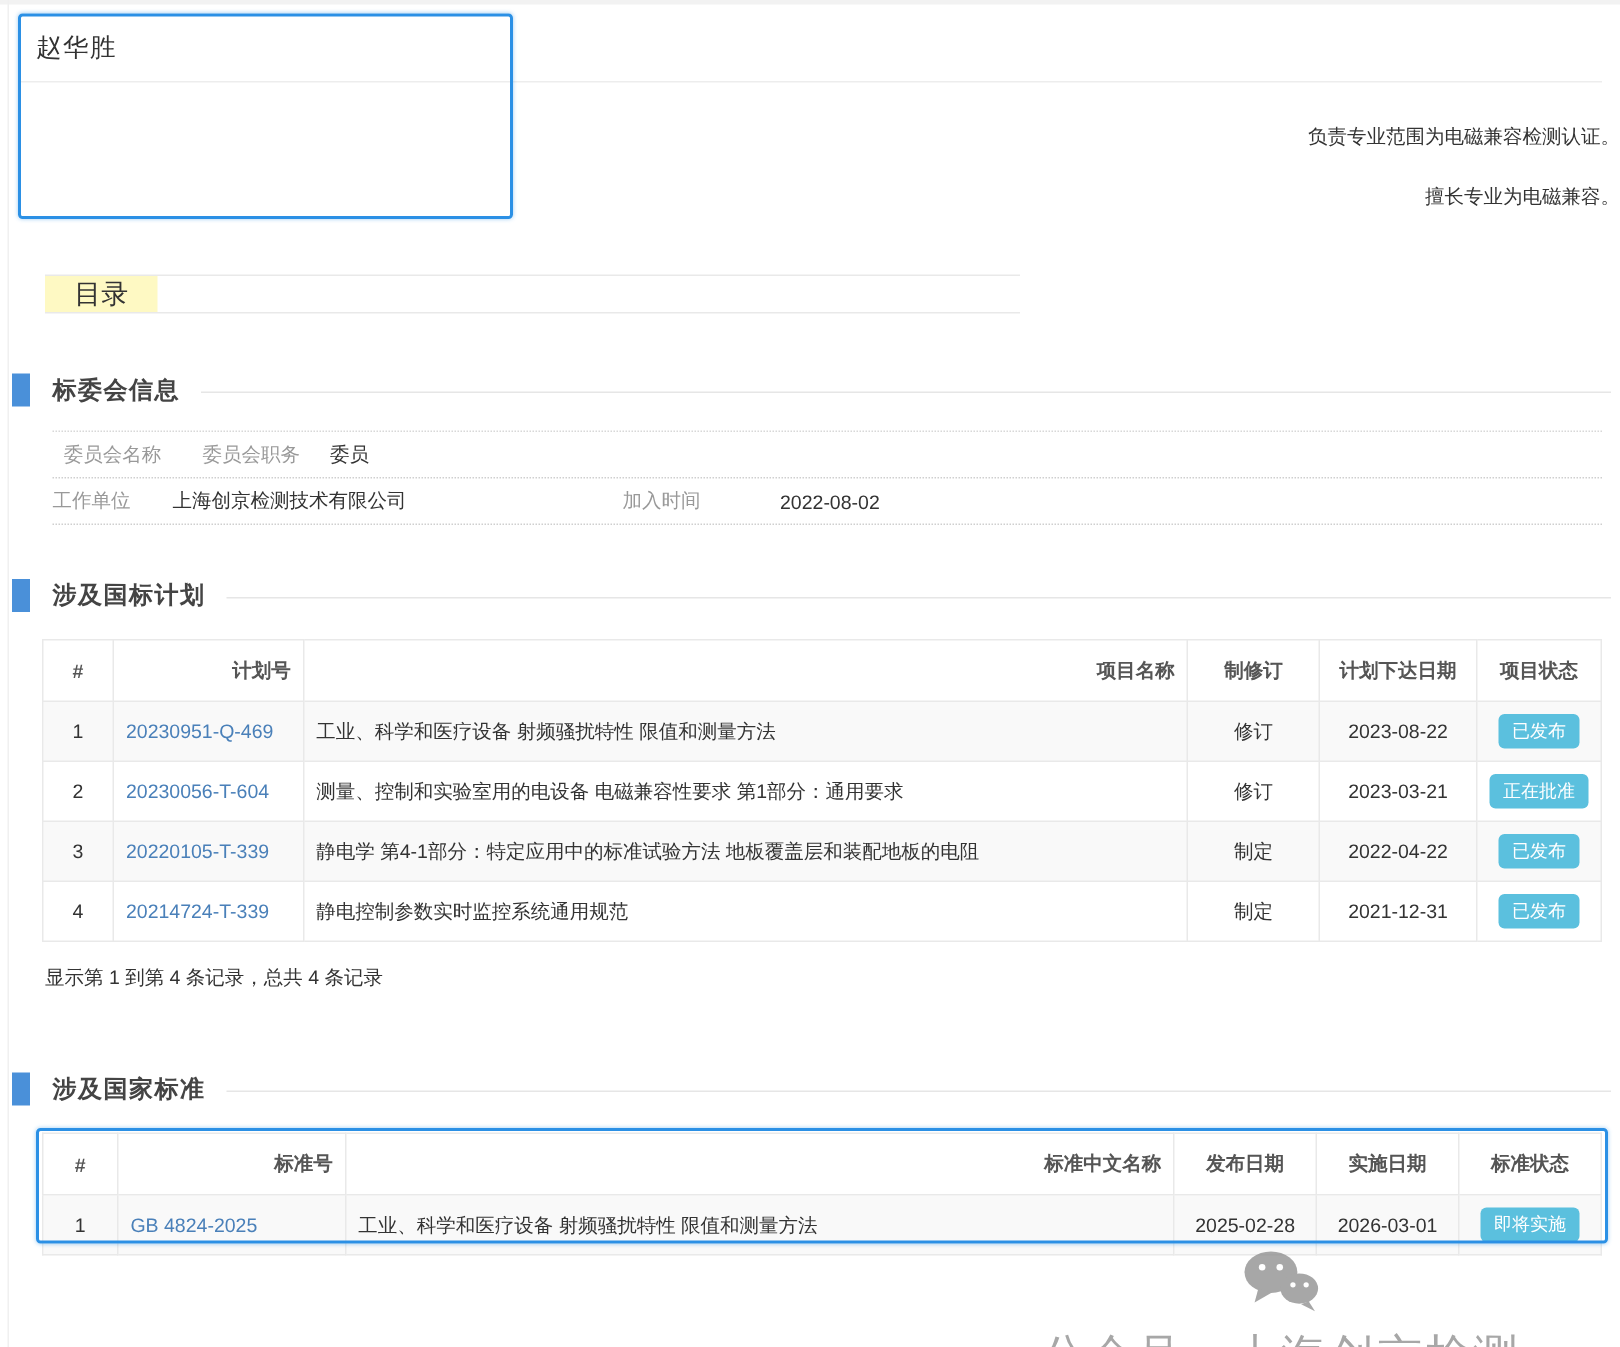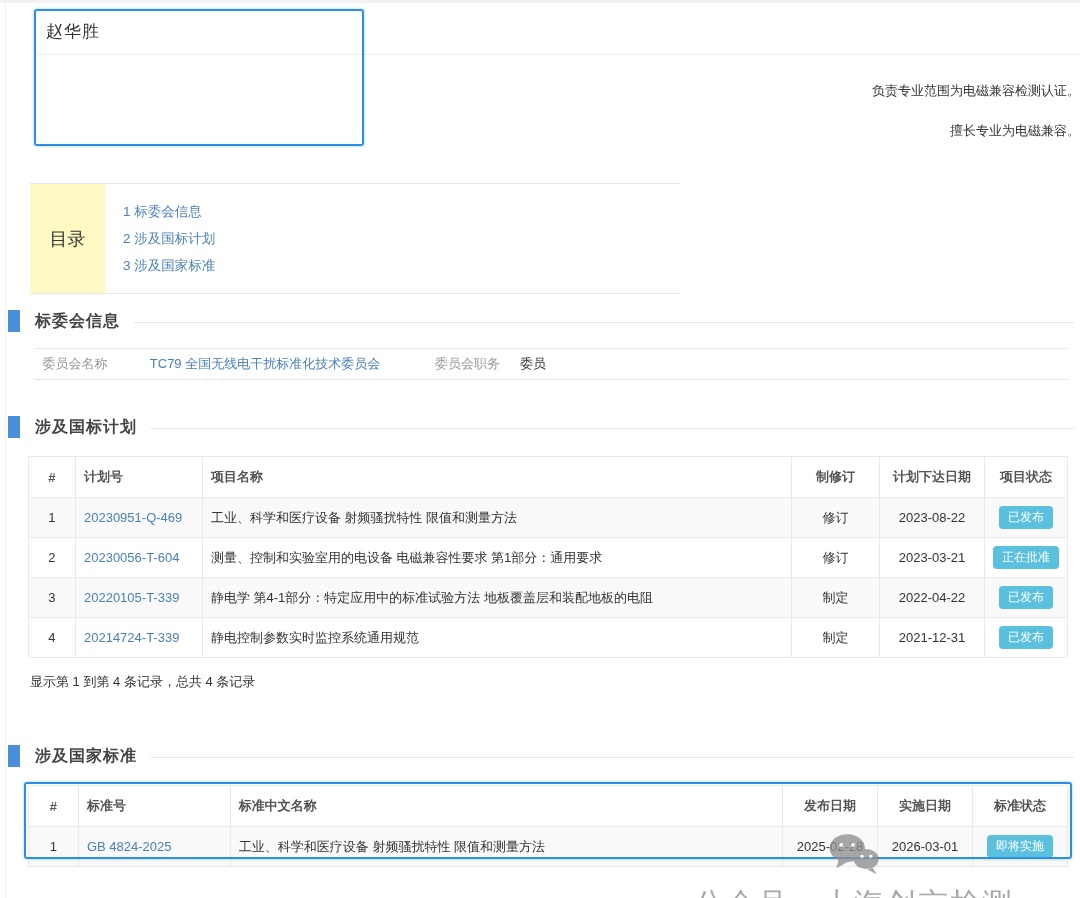--- a/index.html
+++ b/index.html
@@ -5,21 +5,21 @@
   html,body{margin:0;padding:0;}
   body{
     width:1080px;height:898px;background:#ffffff;
     font-family:"Liberation Sans","DejaVu Sans",sans-serif;
     color:#333;position:relative;overflow:hidden;
   }
   .top-strip{height:3px;background:#f2f2f2;width:100%;}
   .left-strip{position:absolute;left:5px;top:0;bottom:0;width:1px;background:#f0f0f0;}
 
   
-  .profile{position:relative;height:152px;margin-left:22px;}
+  .profile{position:relative;height:152px;}
   .profile h1{
     margin:0 0 0 14px;padding:17px 0 11px 10px;width:1044px;
     font-size:17px;font-weight:normal;color:#333;
     border-bottom:1px solid #ededed;letter-spacing:1px;
   }
   .profile p{margin:0 0 0 48px;font-size:13px;color:#333;text-align:right;}
   .profile p.first{margin-top:27px;}
   .profile p.second{margin-top:22px;}
   .annot{position:absolute;border:2px solid #2b90e5;border-radius:3px;
     box-shadow:0 0 3px rgba(43,144,229,.45);pointer-events:none;z-index:9;}
@@ -33,36 +33,36 @@
   .toc-links{display:flex;flex-direction:column;padding:14px 0 14px 18px;}
   .toc-links a{color:#4a80b9;font-size:13.5px;line-height:27px;text-decoration:none;cursor:pointer;}
 
   
   .sec-header{display:flex;align-items:center;margin-left:8px;}
   .sec-header .bar{width:12px;height:22px;background:#4a90d9;flex:0 0 auto;}
   .sec-header h2{margin:0 0 0 15px;font-size:16px;font-weight:bold;color:#444;letter-spacing:1px;flex:0 0 auto;}
   .sec-header .rule{flex:1 1 auto;height:1px;background:#e6e6e6;margin:2px 6px 0 14px;}
 
   
-  .sec-committee{margin-top:16px;}
+  .sec-committee{margin-top:40px;}
   .info-table{margin:16px 0 0 35px;width:1033px;font-size:13px;}
   .info-row{display:flex;align-items:center;padding:6px 0;border-bottom:1px dotted #cfcfcf;}
   .info-row.first{border-top:1px dotted #d8d8d8;text-align:center;}
   .ilabel{width:80px;color:#999;flex:0 0 auto;}
   .ivalue1{width:300px;flex:0 0 auto;color:#333;}
   .ilabel2{width:105px;color:#999;flex:0 0 auto;}
   .ivalue2{color:#333;}
   a.link{color:#4a80b9;text-decoration:none;cursor:pointer;}
 
   
   .sec-plans{margin-top:36px;}
   .sec-standards{margin-top:54px;}
   .data-table{margin:18px 0 0 28px;width:1040px;border-collapse:collapse;font-size:13px;color:#333;}
   .data-table th,.data-table td{border:1px solid #e9e9e9;}
-  .data-table th{padding:11px 8px;text-align:left;color:#555;font-size:13px;}
+  .data-table th{padding:11px 8px;text-align:right;color:#555;font-size:13px;}
   .data-table td{padding:8px 8px;}
   .data-table .c{text-align:center;}
   .data-table tbody tr:nth-child(odd){background:#f9f9f9;}
   .badge{display:inline-block;padding:3px 9px;border-radius:4px;color:#fff;font-size:12px;white-space:nowrap;}
   .badge-info{background:#5bc0de;}
   .table-summary{margin:15px 12px 0 30px;font-size:13px;color:#333;}
 
   .standards-wrap{position:relative;width:1040px;margin-left:28px;}
   .standards-wrap .data-table{margin:0;width:1040px;}
   .annot-2{left:-4px;top:-3px;width:1044px;height:73px;}
@@ -80,39 +80,39 @@
 
 <div class="profile">
   <h1>赵华胜</h1>
   <p class="first">负责专业范围为电磁兼容检测认证。</p>
   <p class="second">擅长专业为电磁兼容。</p>
   <div class="annot annot-1"></div>
 </div>
 
 <div class="toc">
   <div class="toc-label">目录</div>
-  <div class="toc-links">
-    <a>1 标委会信息</a>
-    <a>2 涉及国标计划</a>
-    <a>3 涉及国家标准</a>
-  </div>
 </div>
 
 <section class="sec-committee">
   <div class="sec-header">
     <span class="bar"></span>
     <h2>标委会信息</h2>
     <span class="rule"></span>
   </div>
   <div class="info-table">
     <div class="info-row first">
       <span class="ilabel">委员会名称</span>
-      <span class="ivalue1"><a class="link">TC79 全国无线电干扰标准化技术委员会</a></span>
       <span class="ilabel2">委员会职务</span>
       <span class="ivalue2">委员</span>
+    </div>
+    <div class="info-row">
+      <span class="ilabel">工作单位</span>
+      <span class="ivalue1">上海创京检测技术有限公司</span>
+      <span class="ilabel2">加入时间</span>
+      <span class="ivalue2">2022-08-02</span>
     </div>
   </div>
 </section>
 
 <section class="sec-plans">
   <div class="sec-header">
     <span class="bar"></span>
     <h2>涉及国标计划</h2>
     <span class="rule"></span>
   </div>

